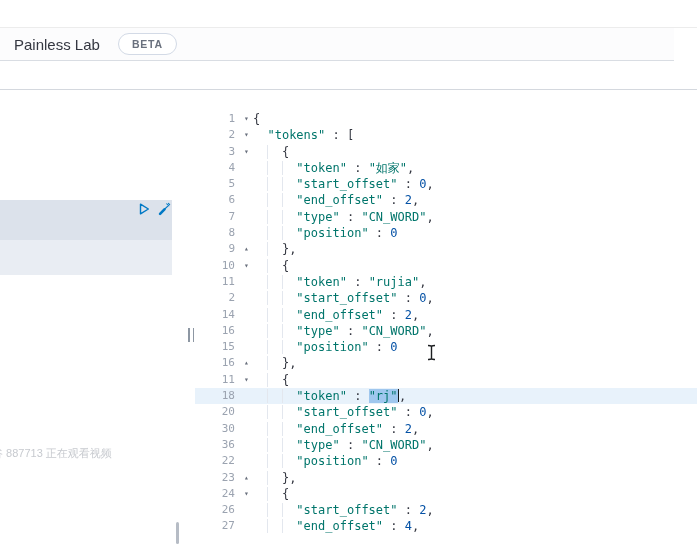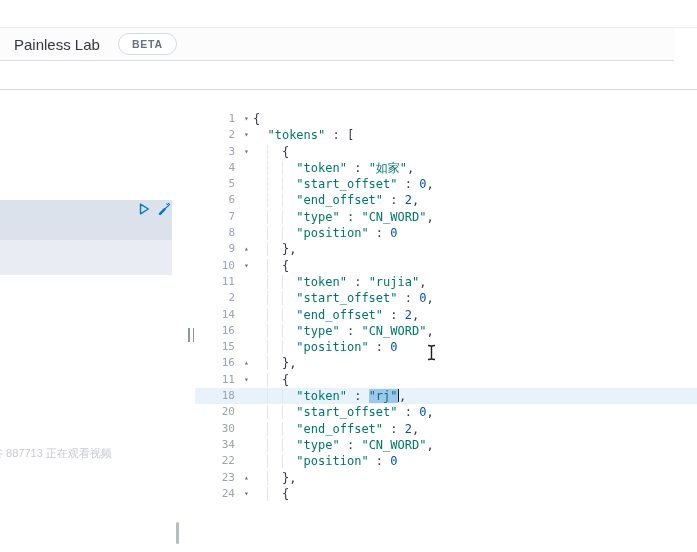--- a/index.html
+++ b/index.html
@@ -106,24 +106,26 @@
         <div class="line-row"><span class="lnum">11</span><span class="fold"></span><span class="code"><span class="sp">  </span><span class="ig">  </span><span class="ig">  </span><span class="s">"token"</span><span class="p"> : </span><span class="s">"rujia"</span><span class="p">,</span></span></div>
         <div class="line-row"><span class="lnum">2</span><span class="fold"></span><span class="code"><span class="sp">  </span><span class="ig">  </span><span class="ig">  </span><span class="s">"start_offset"</span><span class="p"> : </span><span class="n">0</span><span class="p">,</span></span></div>
         <div class="line-row"><span class="lnum">14</span><span class="fold"></span><span class="code"><span class="sp">  </span><span class="ig">  </span><span class="ig">  </span><span class="s">"end_offset"</span><span class="p"> : </span><span class="n">2</span><span class="p">,</span></span></div>
         <div class="line-row"><span class="lnum">16</span><span class="fold"></span><span class="code"><span class="sp">  </span><span class="ig">  </span><span class="ig">  </span><span class="s">"type"</span><span class="p"> : </span><span class="s">"CN_WORD"</span><span class="p">,</span></span></div>
         <div class="line-row"><span class="lnum">15</span><span class="fold"></span><span class="code"><span class="sp">  </span><span class="ig">  </span><span class="ig">  </span><span class="s">"position"</span><span class="p"> : </span><span class="n">0</span></span></div>
         <div class="line-row"><span class="lnum">16</span><span class="fold">▴</span><span class="code"><span class="sp">  </span><span class="ig">  </span><span class="p">},</span></span></div>
         <div class="line-row"><span class="lnum">11</span><span class="fold">▾</span><span class="code"><span class="sp">  </span><span class="ig">  </span><span class="p">{</span></span></div>
         <div class="line-row active"><span class="lnum">18</span><span class="fold"></span><span class="code"><span class="sp">  </span><span class="ig">  </span><span class="ig">  </span><span class="s">"token"</span><span class="p"> : </span><span class="sel">"rj"</span><span class="cursor"></span><span class="p">,</span></span></div>
         <div class="line-row"><span class="lnum">20</span><span class="fold"></span><span class="code"><span class="sp">  </span><span class="ig">  </span><span class="ig">  </span><span class="s">"start_offset"</span><span class="p"> : </span><span class="n">0</span><span class="p">,</span></span></div>
         <div class="line-row"><span class="lnum">30</span><span class="fold"></span><span class="code"><span class="sp">  </span><span class="ig">  </span><span class="ig">  </span><span class="s">"end_offset"</span><span class="p"> : </span><span class="n">2</span><span class="p">,</span></span></div>
-        <div class="line-row"><span class="lnum">34</span><span class="fold"></span><span class="code"><span class="sp">  </span><span class="ig">  </span><span class="ig">  </span><span class="s">"type"</span><span class="p"> : </span><span class="s">"CN_WORD"</span><span class="p">,</span></span></div>
+        <div class="line-row"><span class="lnum">36</span><span class="fold"></span><span class="code"><span class="sp">  </span><span class="ig">  </span><span class="ig">  </span><span class="s">"type"</span><span class="p"> : </span><span class="s">"CN_WORD"</span><span class="p">,</span></span></div>
         <div class="line-row"><span class="lnum">22</span><span class="fold"></span><span class="code"><span class="sp">  </span><span class="ig">  </span><span class="ig">  </span><span class="s">"position"</span><span class="p"> : </span><span class="n">0</span></span></div>
         <div class="line-row"><span class="lnum">23</span><span class="fold">▴</span><span class="code"><span class="sp">  </span><span class="ig">  </span><span class="p">},</span></span></div>
         <div class="line-row"><span class="lnum">24</span><span class="fold">▾</span><span class="code"><span class="sp">  </span><span class="ig">  </span><span class="p">{</span></span></div>
+        <div class="line-row"><span class="lnum">26</span><span class="fold"></span><span class="code"><span class="sp">  </span><span class="ig">  </span><span class="ig">  </span><span class="s">"start_offset"</span><span class="p"> : </span><span class="n">2</span><span class="p">,</span></span></div>
+        <div class="line-row"><span class="lnum">27</span><span class="fold"></span><span class="code"><span class="sp">  </span><span class="ig">  </span><span class="ig">  </span><span class="s">"end_offset"</span><span class="p"> : </span><span class="n">4</span><span class="p">,</span></span></div>
       </div>
   </div>
 
   <div class="mouse-cursor">
     <svg width="11" height="17" viewBox="0 0 11 17">
       <path d="M2 1.5 C3.5 1.5 4.5 2 5.5 2 C6.5 2 7.5 1.5 9 1.5 M5.5 2 L5.5 15 M2 15.5 C3.5 15.5 4.5 15 5.5 15 C6.5 15 7.5 15.5 9 15.5" fill="none" stroke="#1c1e21" stroke-width="1.4"></path>
     </svg>
   </div>
 
 </div>

